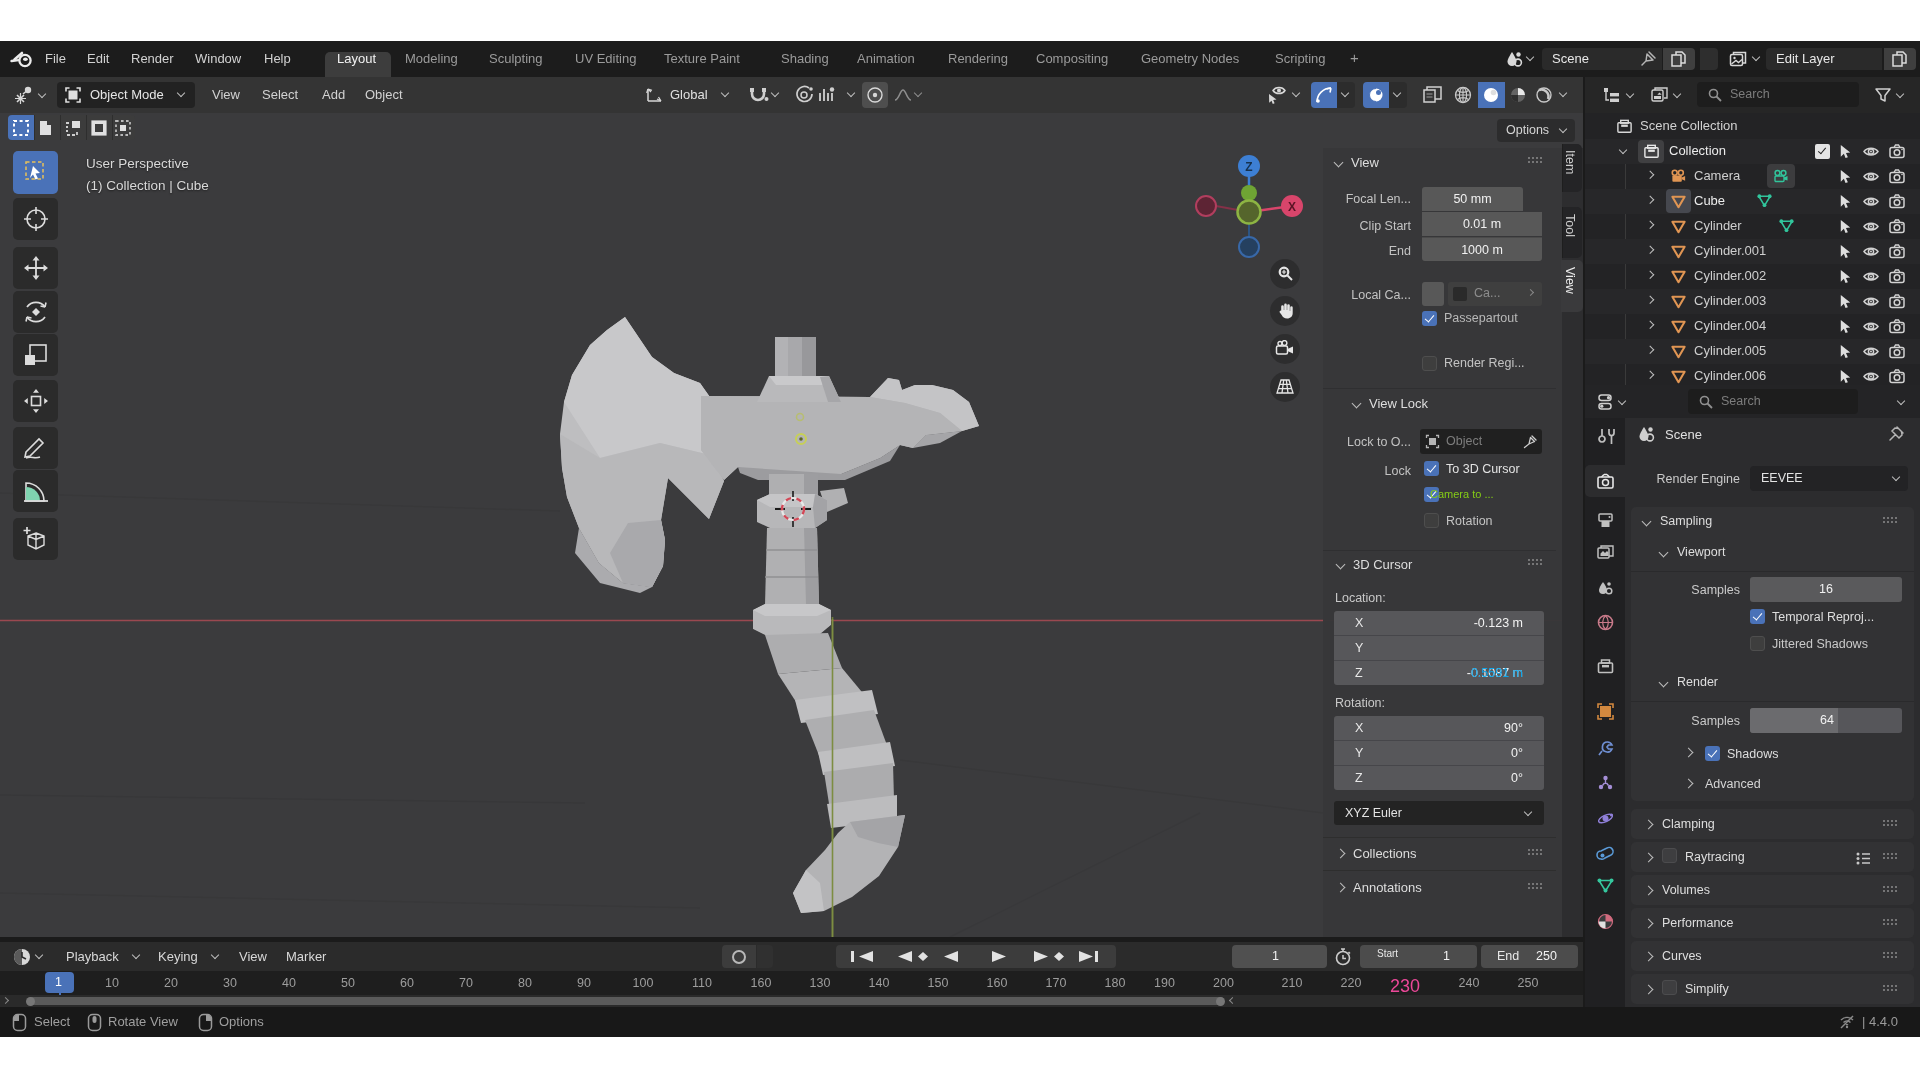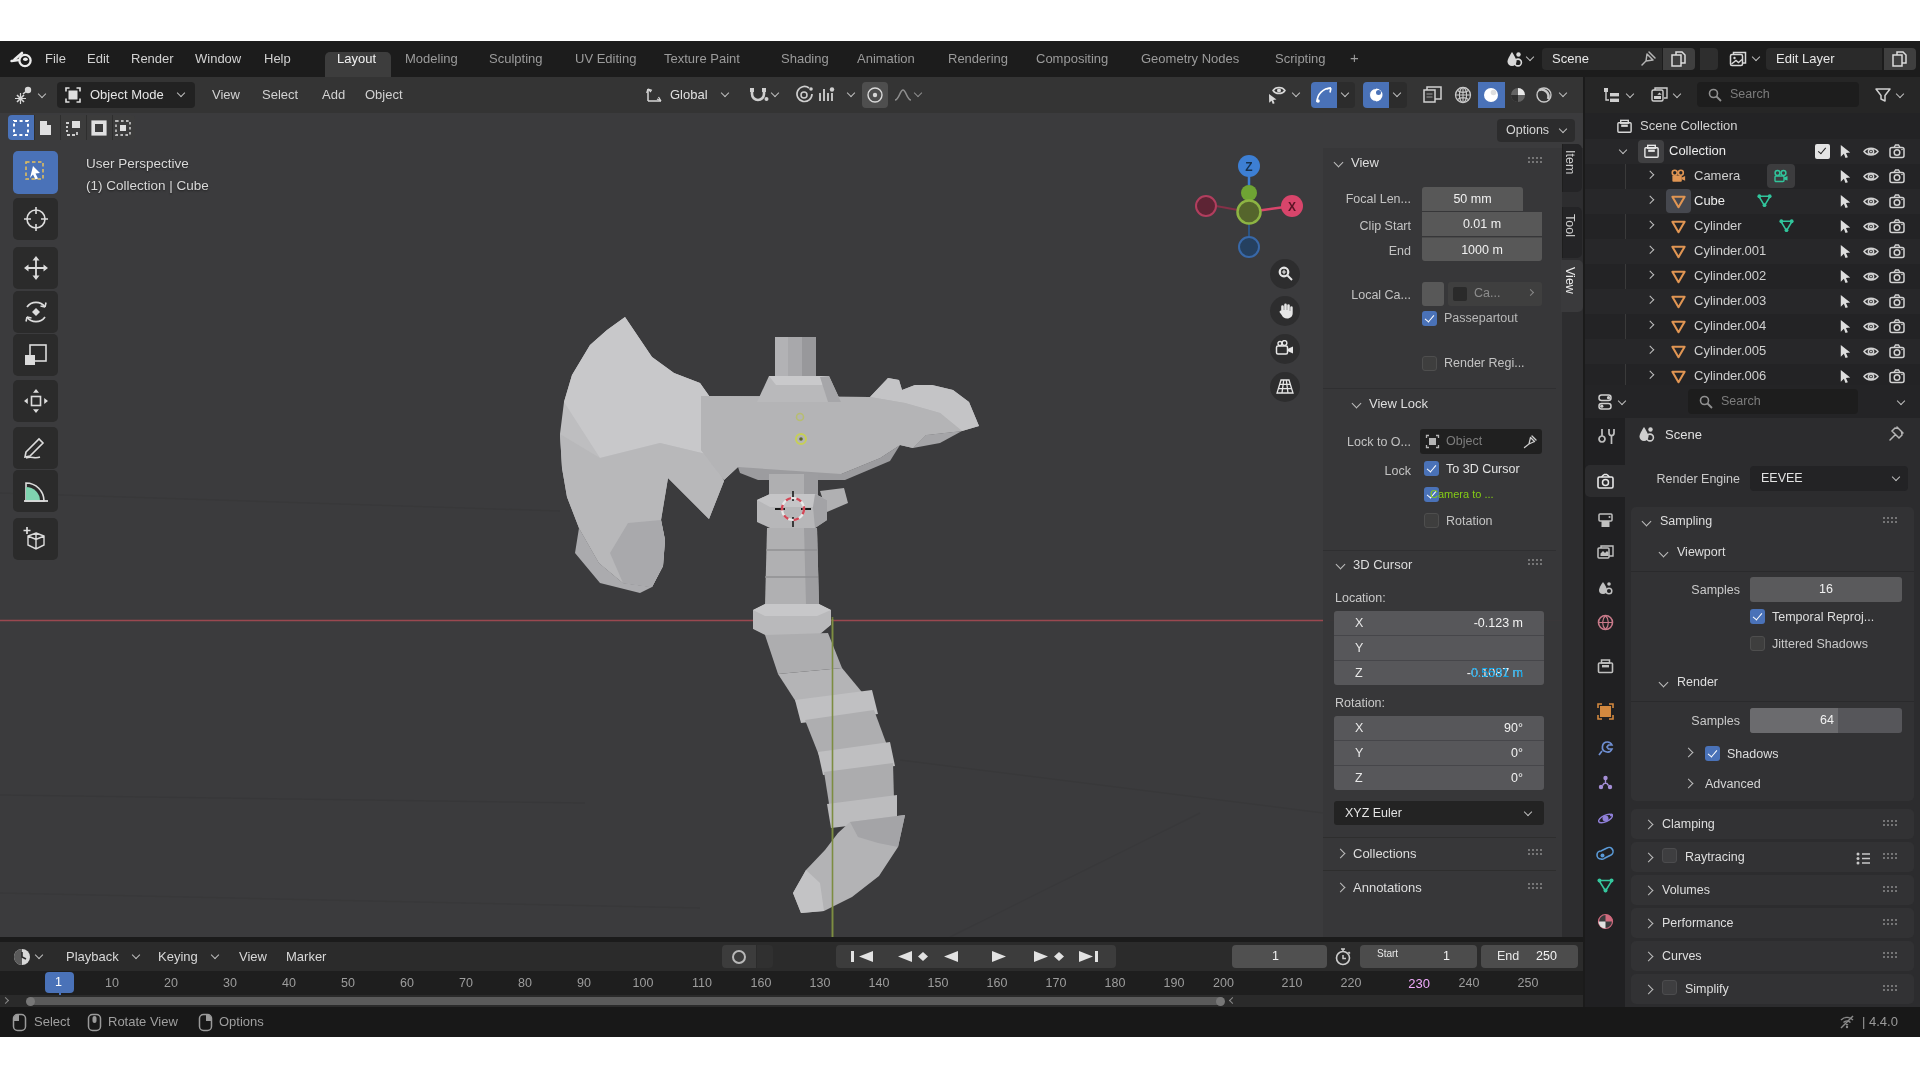--- a/index.html
+++ b/index.html
@@ -961,25 +961,25 @@
 <div class="tx" style="left:564.0px;top:5px;width:40px;text-align:center;color:#9d9d9d;font-size:12.5px">90</div>
 <div class="tx" style="left:623.0px;top:5px;width:40px;text-align:center;color:#9d9d9d;font-size:12.5px">100</div>
 <div class="tx" style="left:682.0px;top:5px;width:40px;text-align:center;color:#9d9d9d;font-size:12.5px">110</div>
 <div class="tx" style="left:741.0px;top:5px;width:40px;text-align:center;color:#9d9d9d;font-size:12.5px">160</div>
 <div class="tx" style="left:800.0px;top:5px;width:40px;text-align:center;color:#9d9d9d;font-size:12.5px">130</div>
 <div class="tx" style="left:859.0px;top:5px;width:40px;text-align:center;color:#9d9d9d;font-size:12.5px">140</div>
 <div class="tx" style="left:918.0px;top:5px;width:40px;text-align:center;color:#9d9d9d;font-size:12.5px">150</div>
 <div class="tx" style="left:977.0px;top:5px;width:40px;text-align:center;color:#9d9d9d;font-size:12.5px">160</div>
 <div class="tx" style="left:1036.0px;top:5px;width:40px;text-align:center;color:#9d9d9d;font-size:12.5px">170</div>
 <div class="tx" style="left:1095.0px;top:5px;width:40px;text-align:center;color:#9d9d9d;font-size:12.5px">180</div>
-<div class="tx" style="left:1154.0px;top:5px;width:40px;text-align:center;color:#9d9d9d;font-size:12.5px">190</div>
+<div class="tx" style="left:1154.0px;top:5px;width:40px;color:#9d9d9d;font-size:12.5px">190</div>
 <div class="tx" style="left:1213.0px;top:5px;width:40px;color:#9d9d9d;font-size:12.5px">200</div>
 <div class="tx" style="left:1272.0px;top:5px;width:40px;text-align:center;color:#9d9d9d;font-size:12.5px">210</div>
 <div class="tx" style="left:1331.0px;top:5px;width:40px;text-align:center;color:#9d9d9d;font-size:12.5px">220</div>
-<div class="tx" style="left:1390.0px;top:5px;width:40px;text-align:right;color:#f0abfc;font-size:13px">230</div>
+<div class="tx" style="left:1390.0px;top:5px;width:40px;text-align:left;color:#ec4899;font-size:18px">230</div>
 <div class="tx" style="left:1449.0px;top:5px;width:40px;text-align:center;color:#9d9d9d;font-size:12.5px">240</div>
 <div class="tx" style="left:1508.0px;top:5px;width:40px;text-align:center;color:#9d9d9d;font-size:12.5px">250</div>
   <div class="ab" style="left:45px;top:1px;width:29px;height:21px;background:#4a72b8;border-radius:4px"></div>
   <div class="tx" style="left:55px;top:4px;color:#fff;font-size:12.5px">1</div>
 </div>
 <div class="ab" style="left:0;top:954px;width:1583px;height:12px;background:#2a2a2a">
   <div class="ab" style="left:28px;top:2px;width:1196px;height:8px;background:#5a5a5a;border-radius:4px"></div>
   <div class="ab" style="left:1216px;top:1.5px;width:9px;height:9px;background:#777;border-radius:50%"></div>
   <div class="ab" style="left:26px;top:1.5px;width:9px;height:9px;background:#777;border-radius:50%"></div>
   <div class="cr" style="left:3px;top:3px;width:5px;height:5px;border-color:#8a8a8a;transform:rotate(-45deg)"></div>

